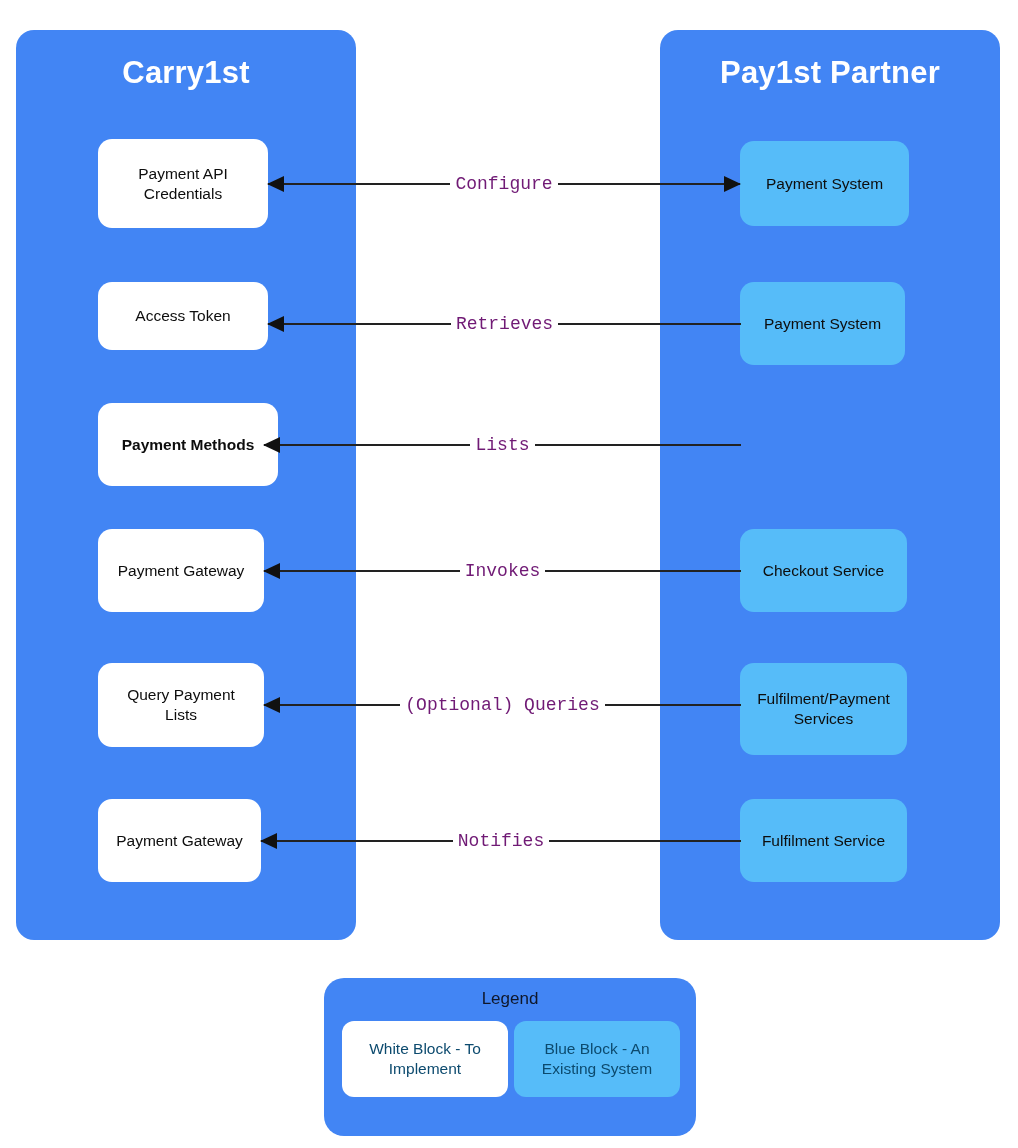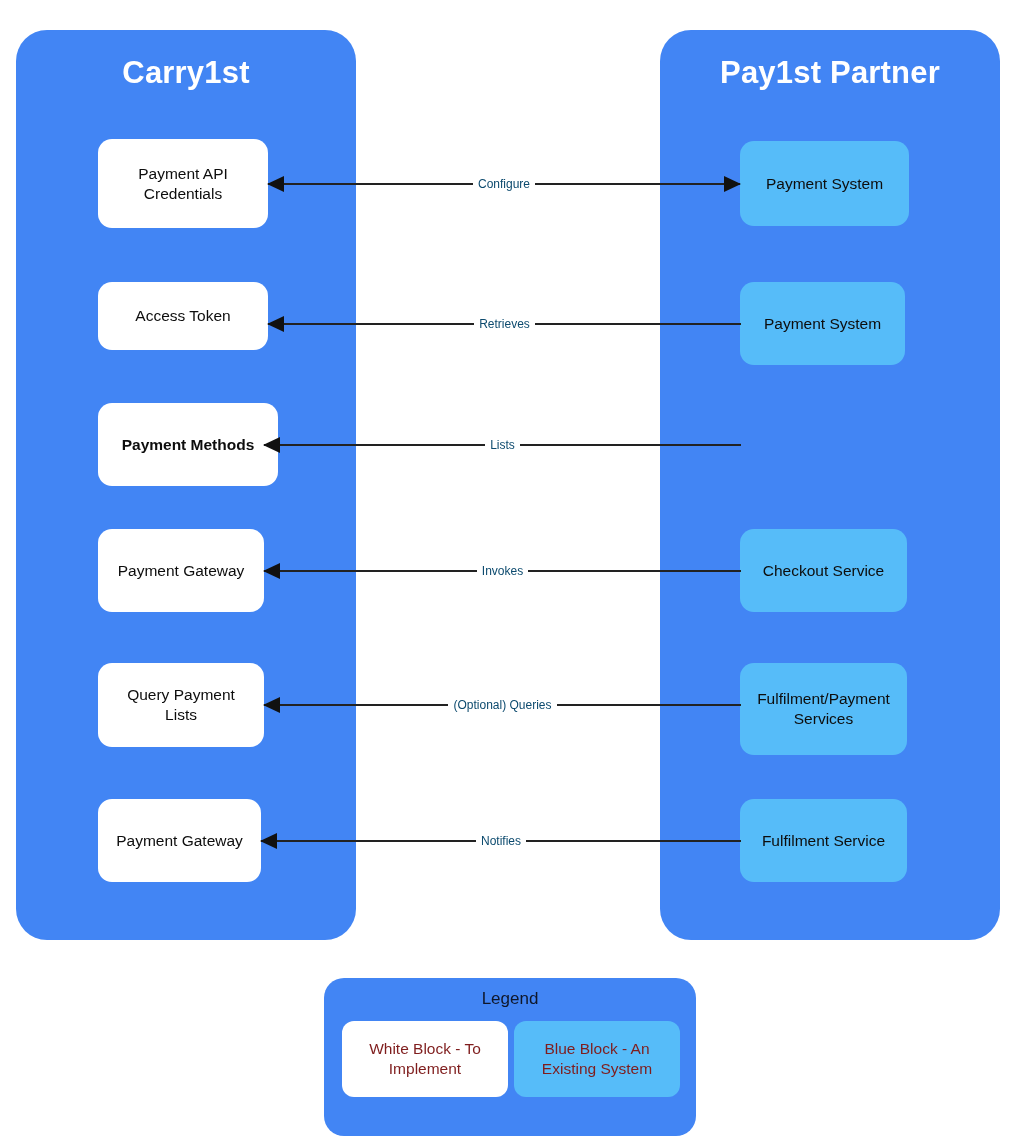--- a/index.html
+++ b/index.html
@@ -17,21 +17,21 @@
     width: 1018px;
     height: 1148px;
     background: #ffffff;
     overflow: hidden;
   }
 
   
   .panel {
     position: absolute;
     background: #4285F4;
-    border-radius: 31px;
+    border-radius: 18px;
   }
   #panel-carry1st { left: 16px;  top: 30px; width: 340px; height: 910px; }
   #panel-pay1st   { left: 660px; top: 30px; width: 340px; height: 910px; }
 
   .panel-title {
     position: absolute;
     top: 26px;
     left: 0;
     width: 100%;
     text-align: center;
@@ -103,25 +103,26 @@
   .arrowhead.right {
     right: -1px;
     transform: translateY(-50%);
     border-left: 17px solid #111111;
   }
   .conn-label {
     position: relative;
     margin: 0 auto;
     background: #ffffff;
     padding: 0 5px;
-    font-size: 12px;
-    color: #0c4a6e;
+    font-size: 18px;
+    color: #701a75;
     line-height: 1;
     white-space: nowrap;
     z-index: 2;
+    font-family: Liberation Mono, monospace;
   }
 
   
   #legend-box {
     position: absolute;
     left: 324px;
     top: 978px;
     width: 372px;
     height: 158px;
     background: #4285F4;
@@ -142,21 +143,21 @@
     top: 43px;
     width: 166px;
     height: 76px;
     border-radius: 12px;
     display: flex;
     align-items: center;
     justify-content: center;
     text-align: center;
     font-size: 15.5px;
     line-height: 1.3;
-    color: #7f1d1d;
+    color: #0c4a6e;
     box-sizing: border-box;
     padding: 2px 6px;
     white-space: pre-line;
   }
   #legend-white { left: 18px;  background: #ffffff; }
   #legend-blue  { left: 190px; background: #56BCF9; }
 </style>
 </head>
 <body>
 

